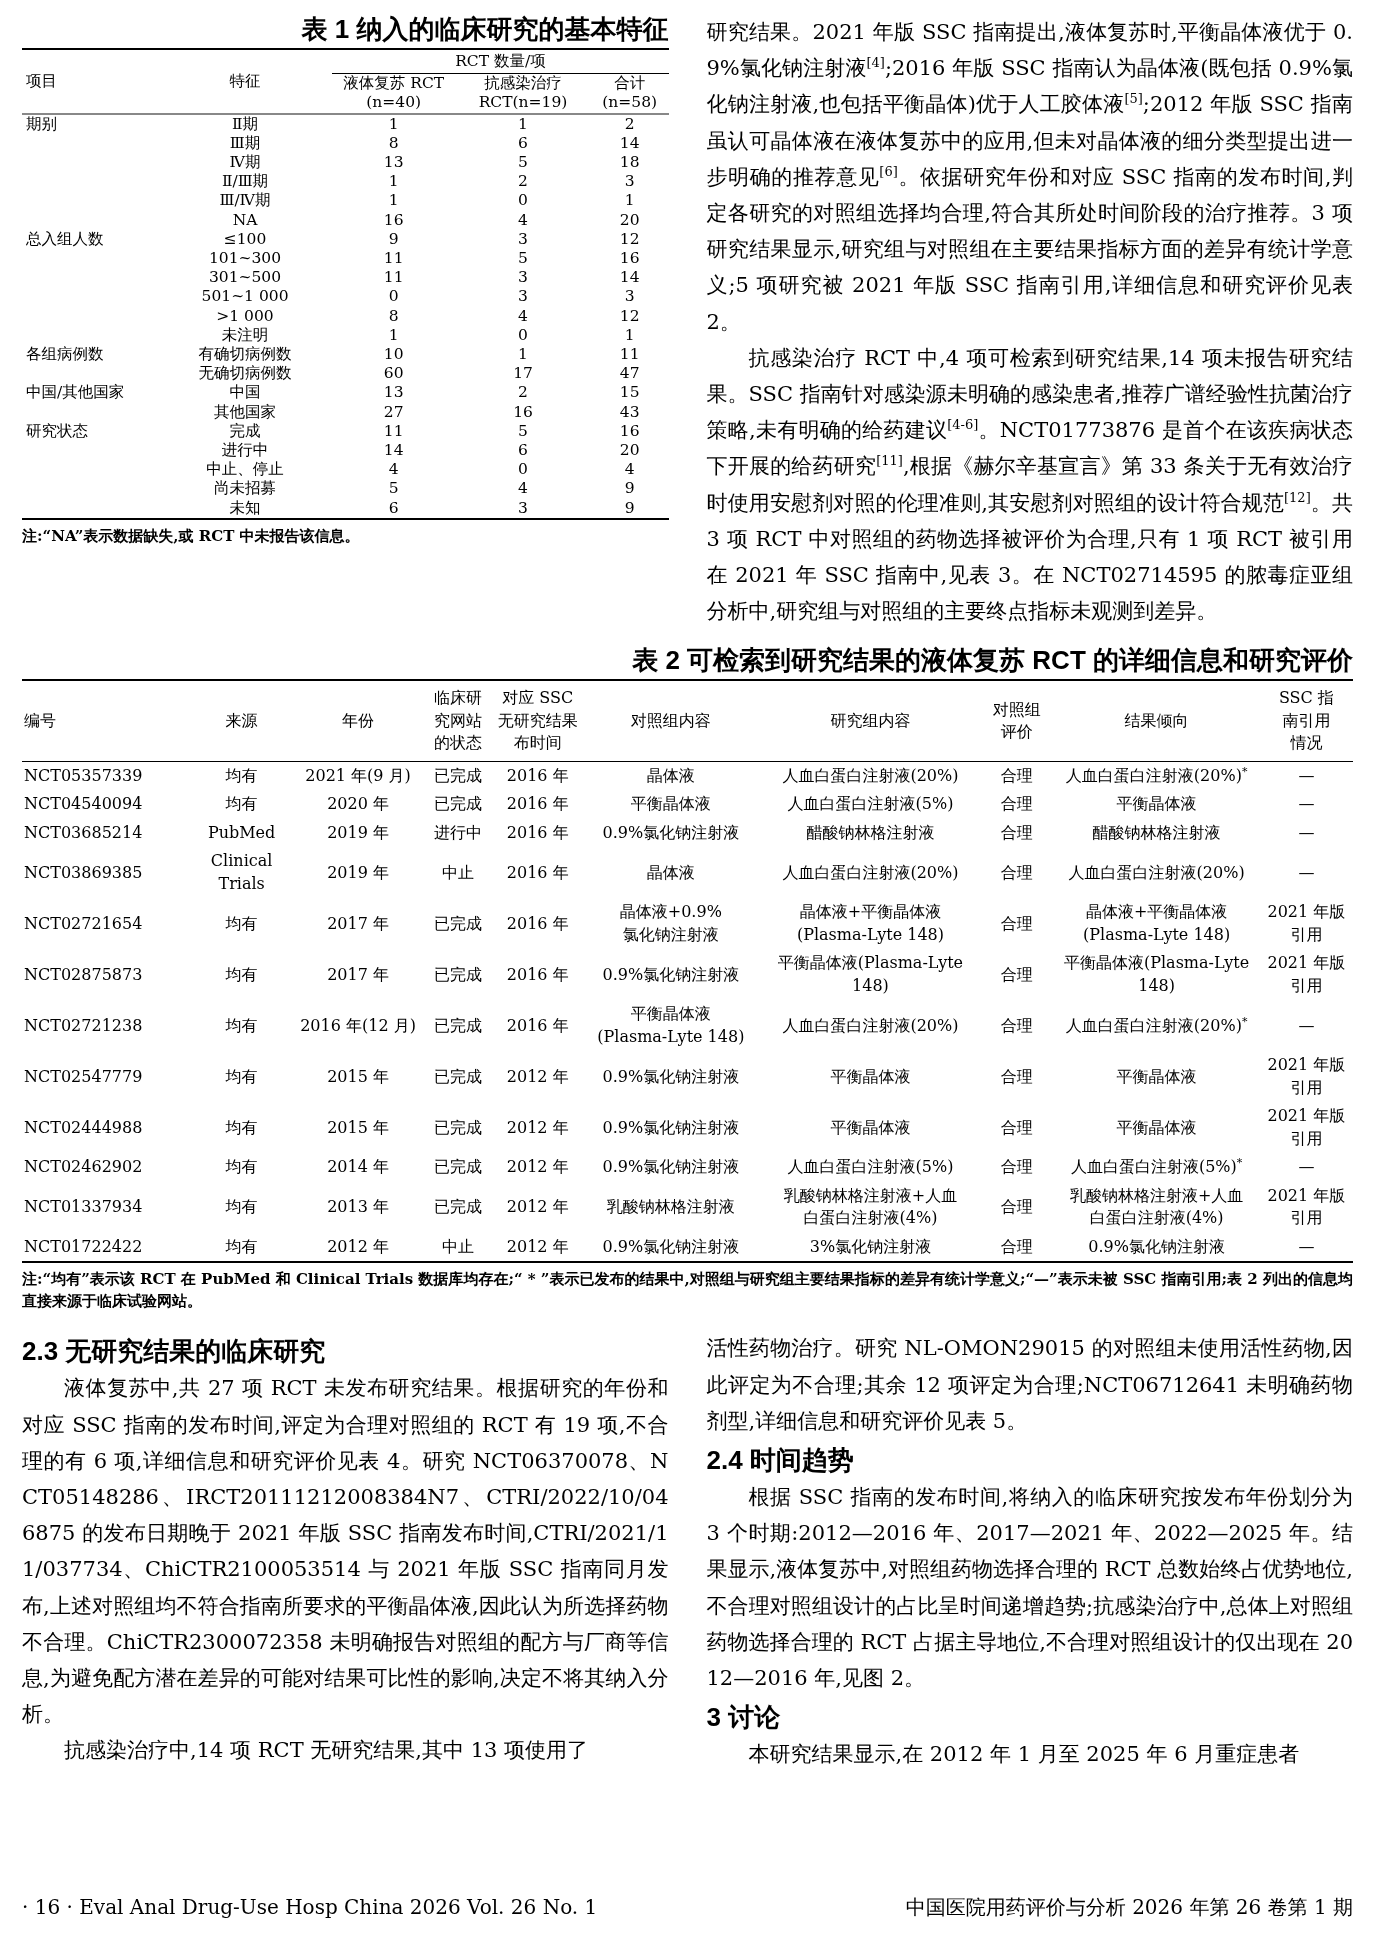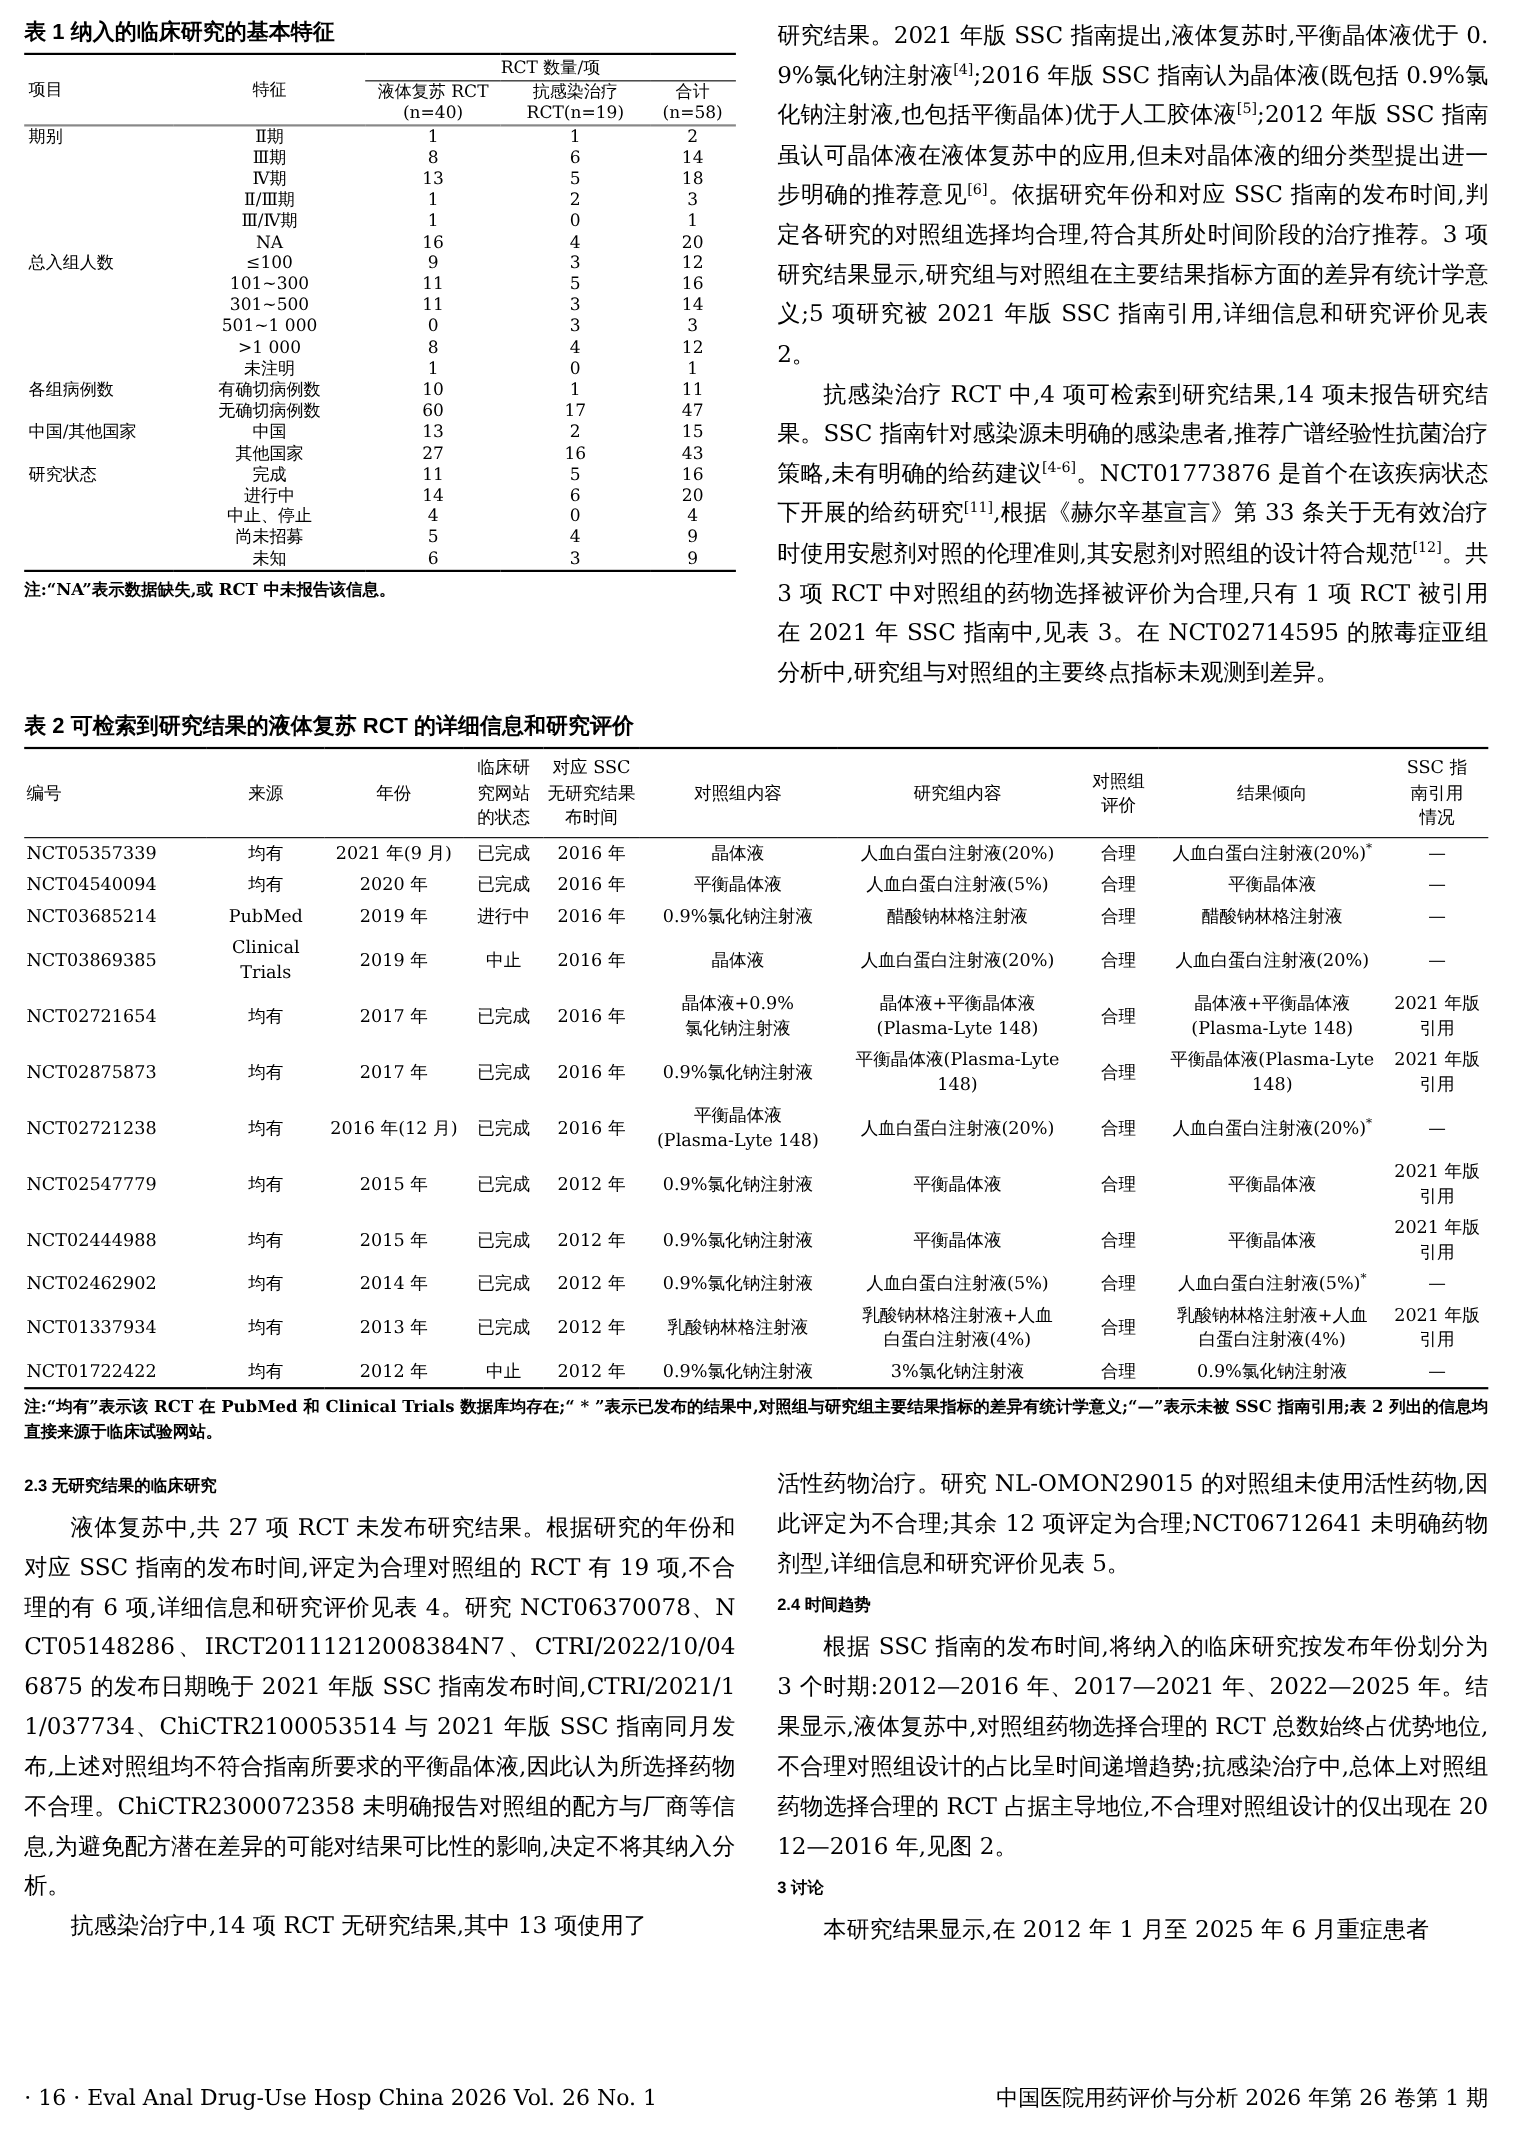--- a/index.html
+++ b/index.html
@@ -16,27 +16,27 @@
 
   .para {
     font-size:21px; line-height:36.2px; text-align:justify;
     word-break:break-all;
   }
   .para.indent { text-indent:2em; }
   .para sup { font-size:13px; line-height:0; }
 
   .sec-heading {
     font-family:"Liberation Sans","DejaVu Sans",sans-serif;
-    font-weight:bold; font-size:15px; line-height:34px; margin:4px 0 2px 0;
+    font-weight:bold; font-size:26px; line-height:34px; margin:4px 0 2px 0;
   }
 
   
   .tbl-title {
-    text-align:left; font-family:"Liberation Sans","DejaVu Sans",sans-serif;
-    font-weight:bold; font-size:20px; line-height:30px; margin-bottom:4px;
+    text-align:right; font-family:"Liberation Sans","DejaVu Sans",sans-serif;
+    font-weight:bold; font-size:26px; line-height:30px; margin-bottom:4px;
   }
 
   
   .t1 { width:100%; border-collapse:collapse; border-top:2.5px solid #000; border-bottom:2.5px solid #000; table-layout:fixed; }
   .t1 th, .t1 td { font-weight:normal; font-size:15.5px; line-height:19.2px; padding:0 2px; text-align:center; vertical-align:middle; }
   .t1 thead { border-bottom:2px solid #888; }
   .t1 th { white-space:pre-line; }
   .t1 .h-span { border-bottom:1.5px solid #000; padding:2px 0; }
   .t1 .c0 { text-align:left; padding-left:4px; }
   .t1 col.w0{width:21%;} .t1 col.w1{width:27%;} .t1 col.w2{width:19%;} .t1 col.w3{width:21%;} .t1 col.w4{width:12%;}

